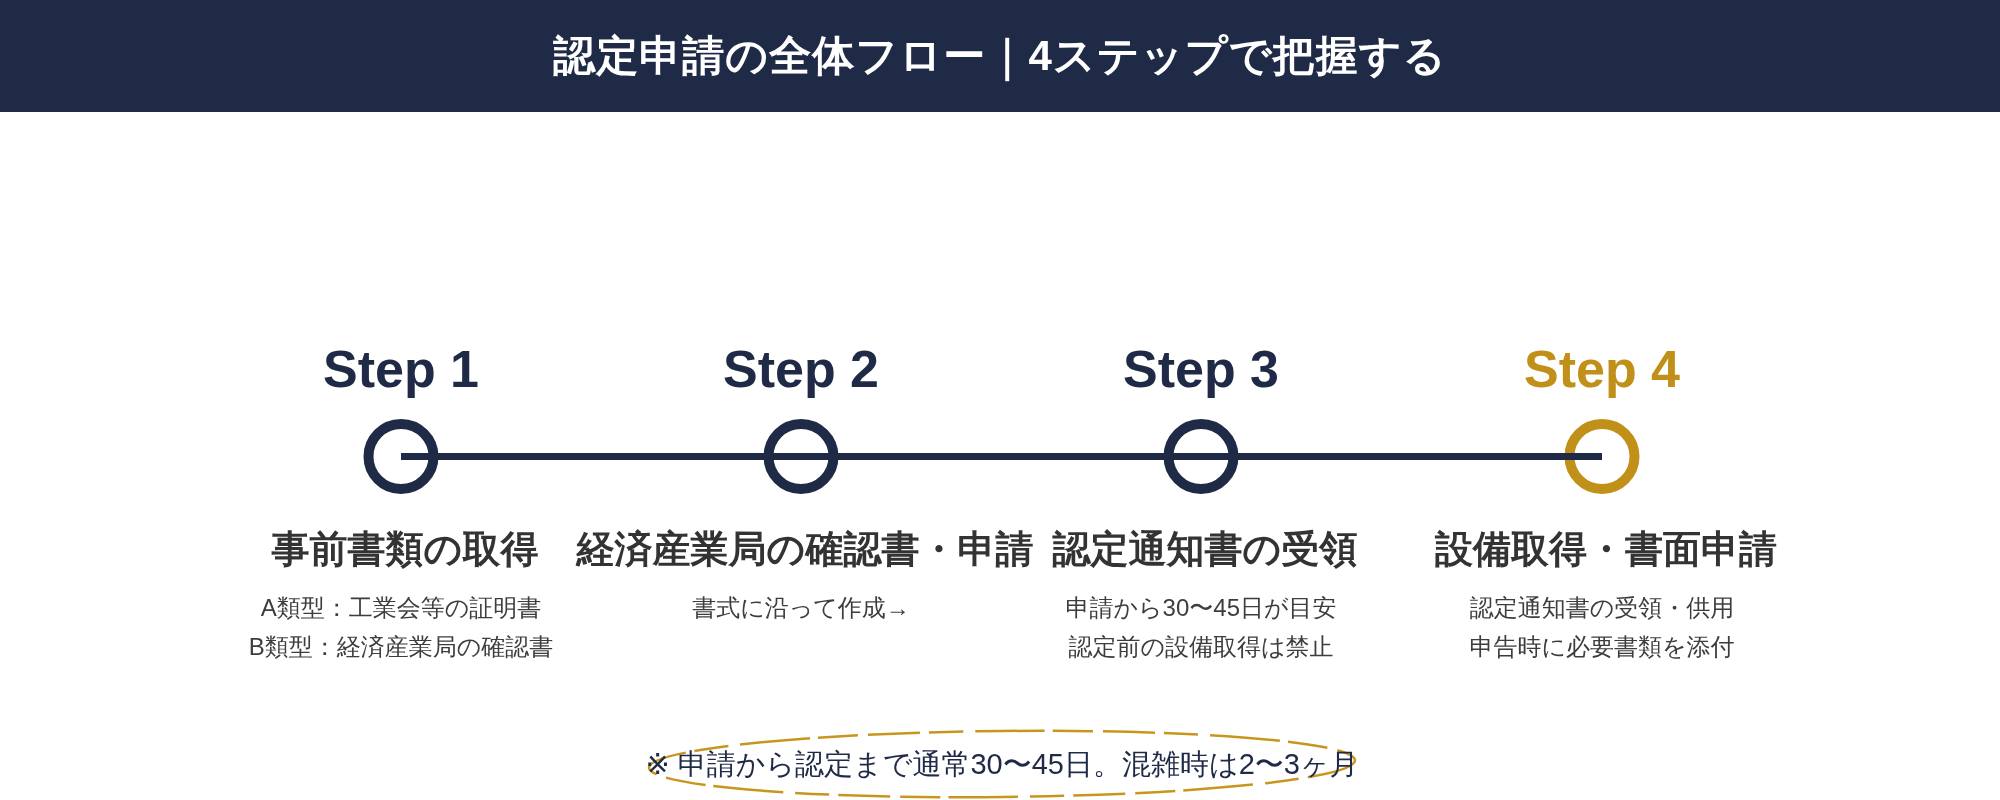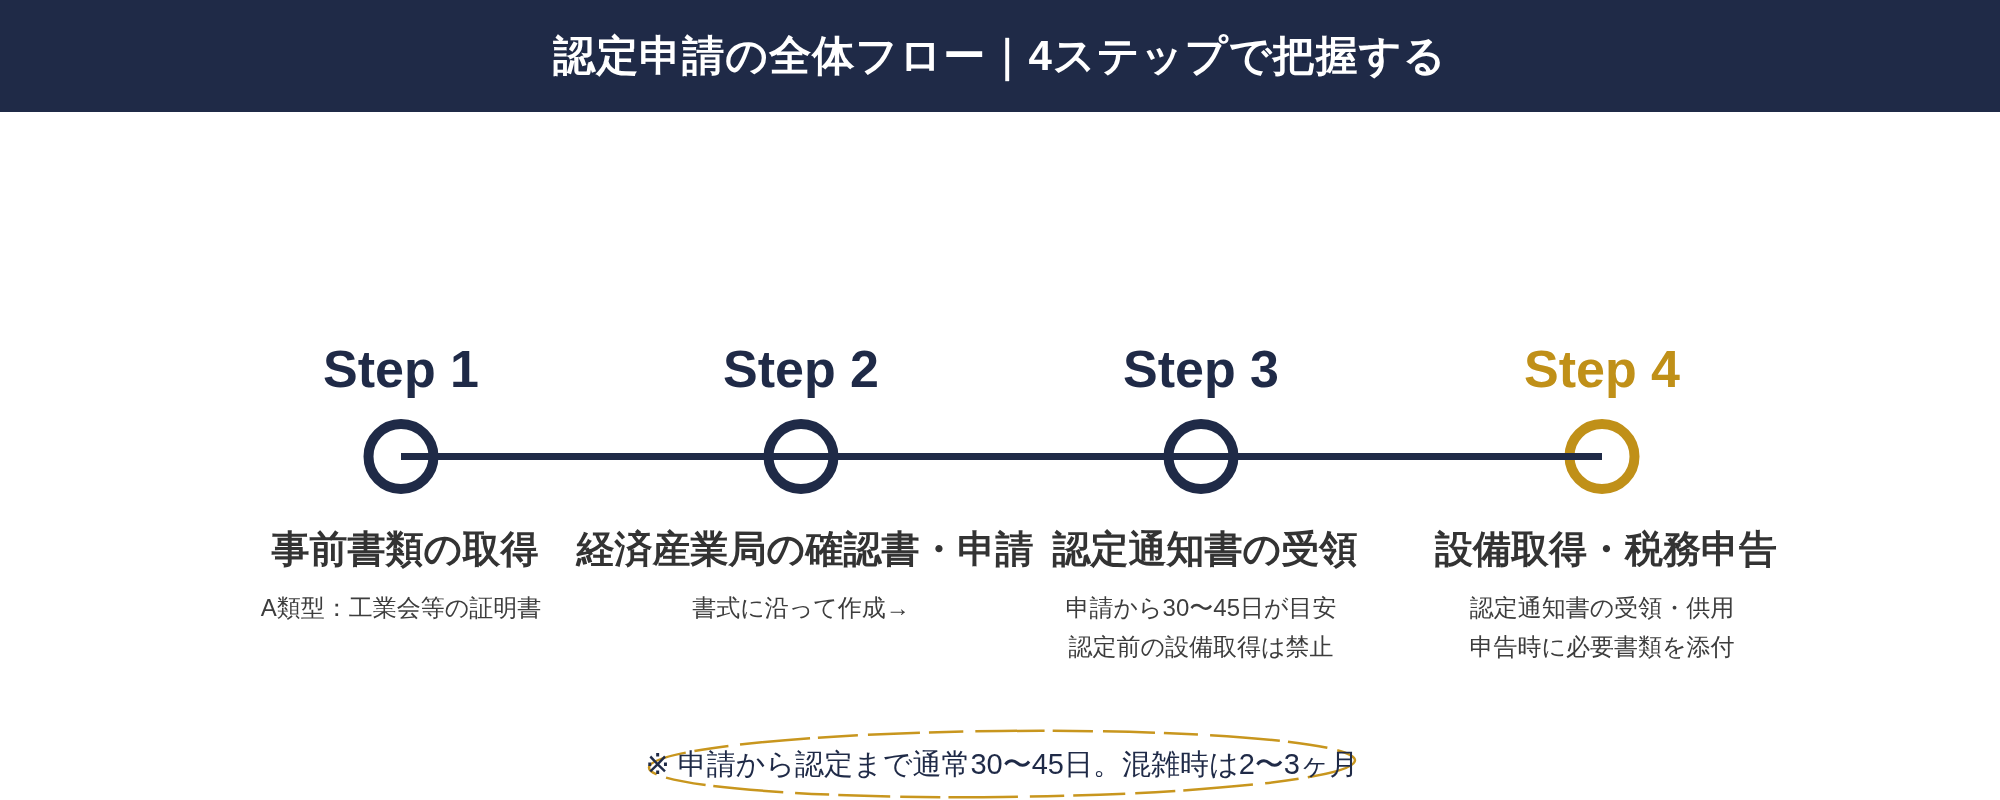--- a/index.html
+++ b/index.html
@@ -73,20 +73,21 @@
   <main class="timeline">
 
     <div class="tl-line"></div>
 
     <section class="step s0" style="--accent: #1f2a47;">
       <div class="step-label">Step 1</div>
       <div class="step-circle"></div>
       <h2 class="step-title">事前書類の取得</h2>
       <div class="step-sub">
         <div>A類型：工業会等の証明書</div>
+        <div>B類型：経済産業局の確認書</div>
       </div>
     </section>
 
     <section class="step s1" style="--accent: #1f2a47;">
       <div class="step-label">Step 2</div>
       <div class="step-circle"></div>
       <h2 class="step-title">経済産業局の確認書・申請</h2>
       <div class="step-sub">
         <div>書式に沿って作成→</div>
       </div>
@@ -98,21 +99,21 @@
       <h2 class="step-title">認定通知書の受領</h2>
       <div class="step-sub">
         <div>申請から30〜45日が目安</div>
         <div>認定前の設備取得は禁止</div>
       </div>
     </section>
 
     <section class="step s3" style="--accent: #c09018;">
       <div class="step-label">Step 4</div>
       <div class="step-circle"></div>
-      <h2 class="step-title">設備取得・税務申告</h2>
+      <h2 class="step-title">設備取得・書面申請</h2>
       <div class="step-sub">
         <div>認定通知書の受領・供用</div>
         <div>申告時に必要書類を添付</div>
       </div>
     </section>
 
     <div class="note">
       <svg width="716" height="76" viewBox="0 0 716 76">
         <ellipse cx="358" cy="38" rx="353" ry="33" fill="none" stroke="#c8961e" stroke-width="2.5" stroke-dasharray="52 9 34 12 70 8 40 10" transform="rotate(-0.6 358 38)"></ellipse>
       </svg>

